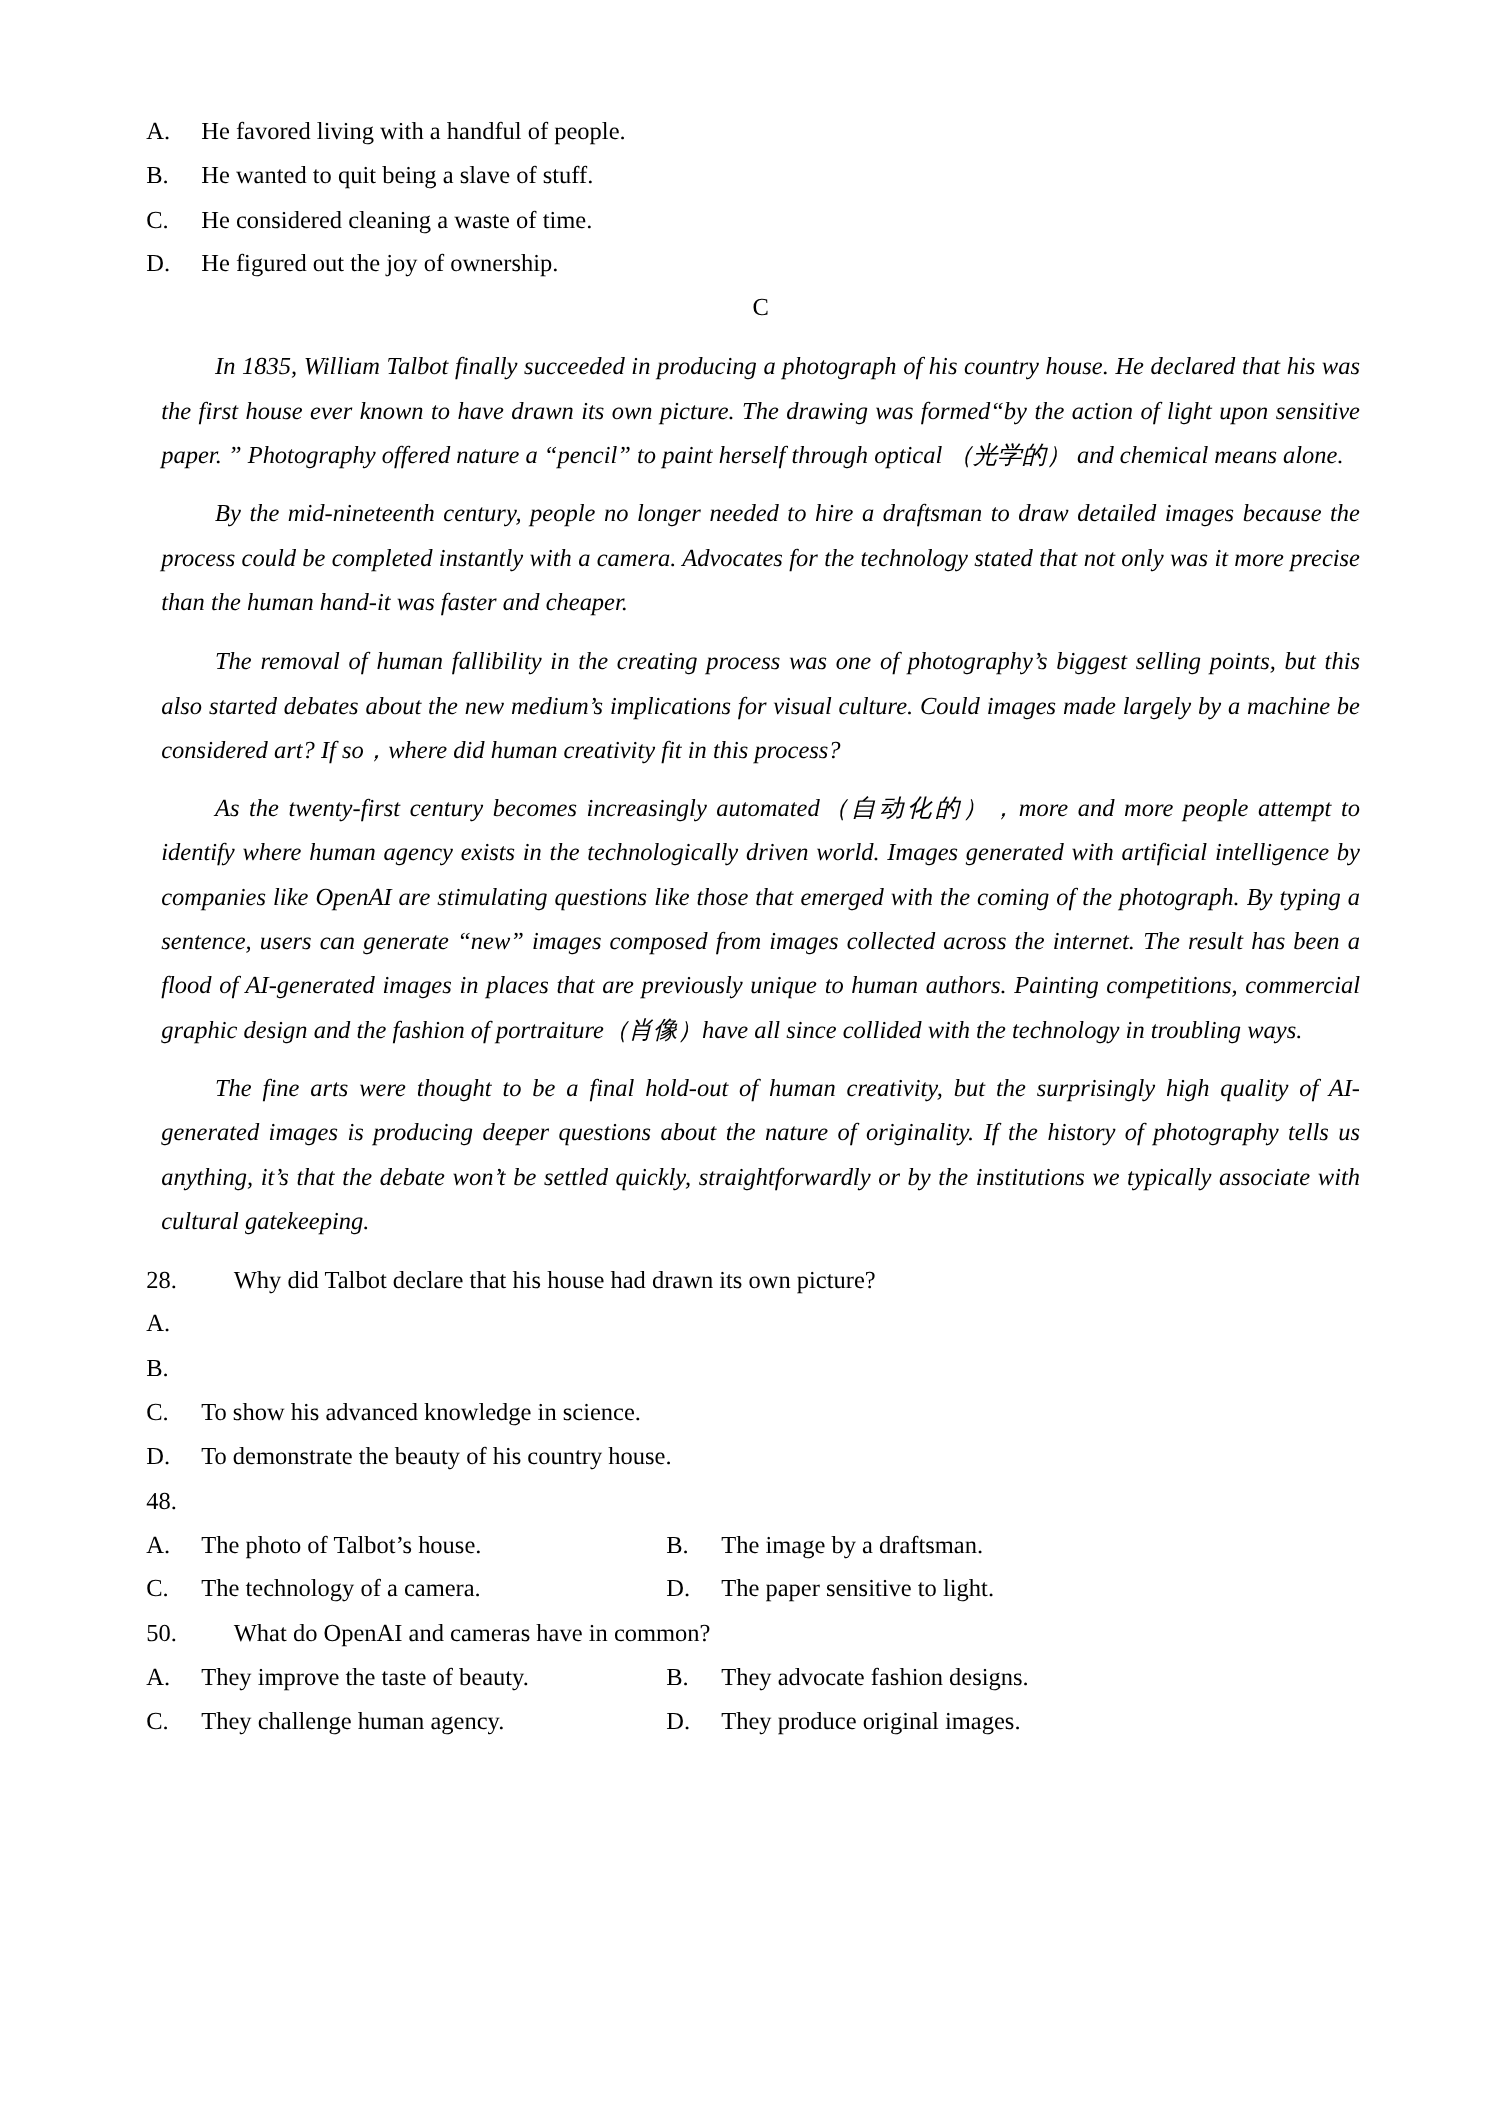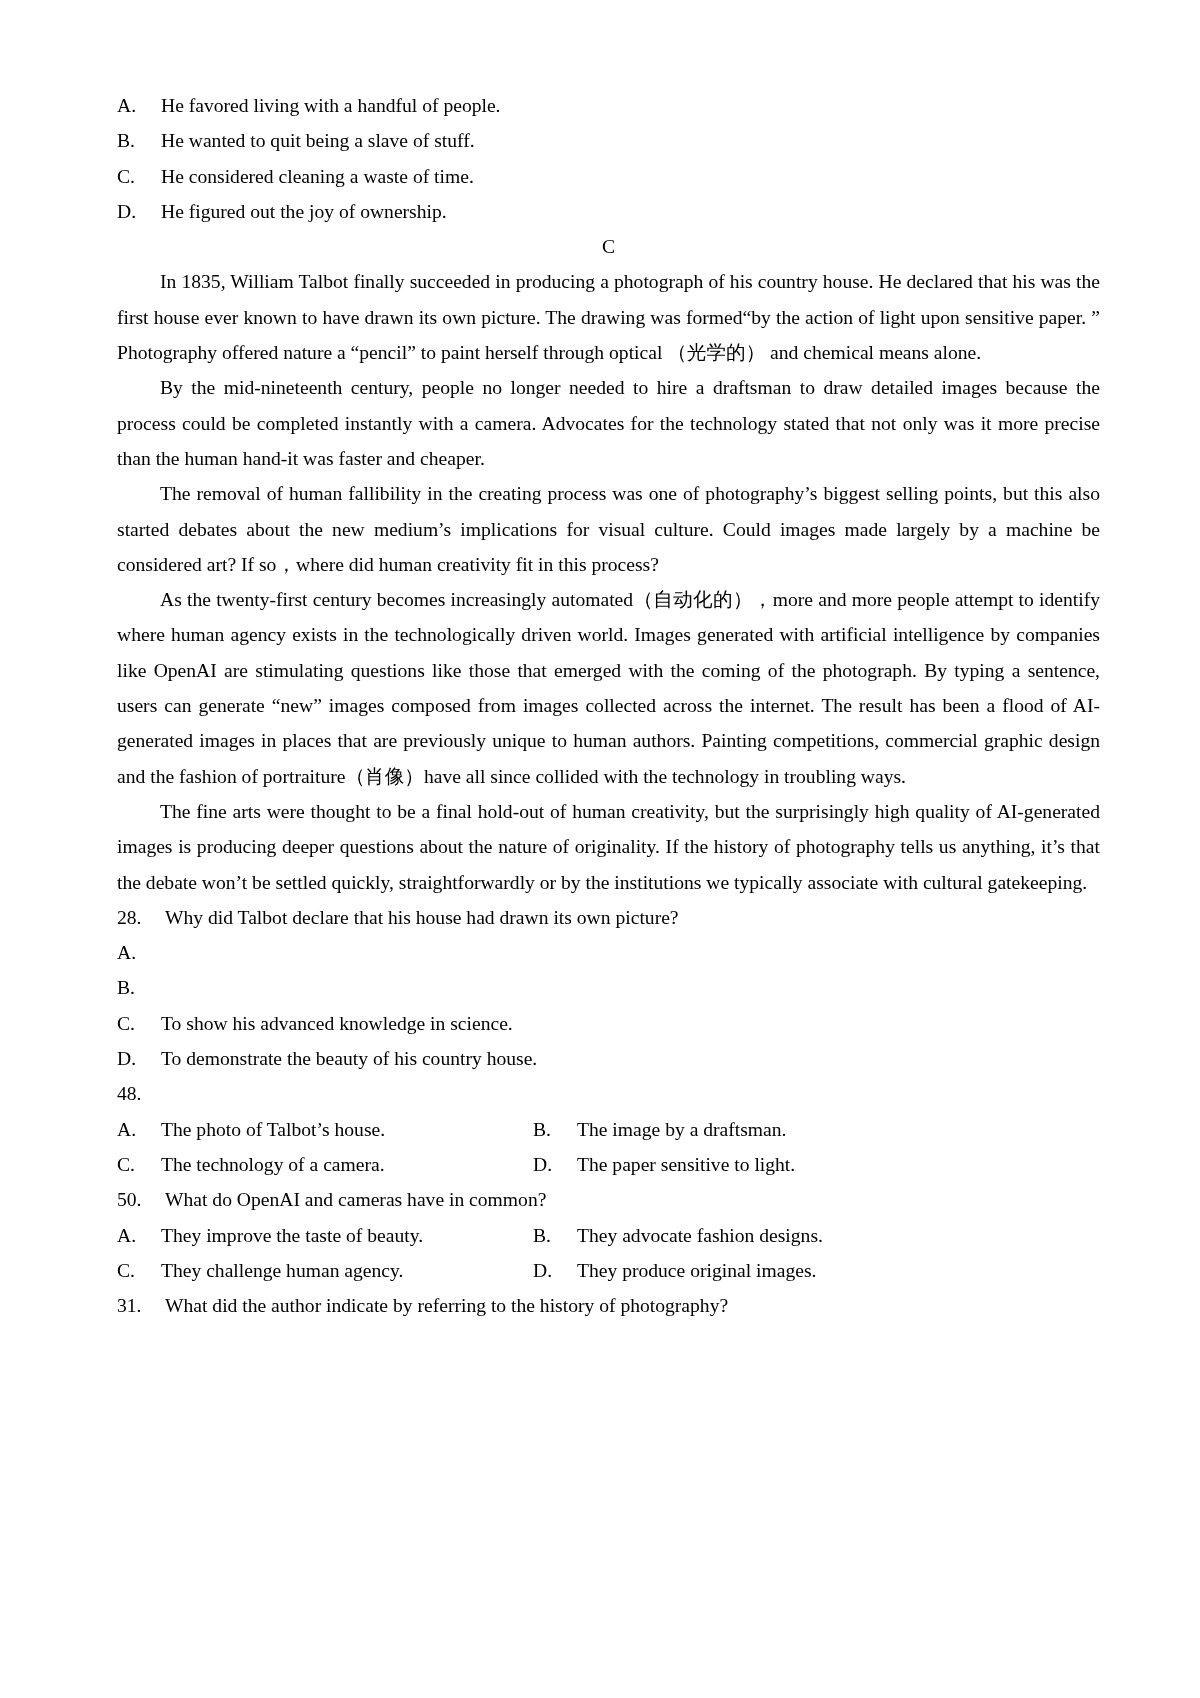--- a/index.html
+++ b/index.html
@@ -15,37 +15,39 @@
     background: #ffffff;
     color: #000000;
     font-family: "Liberation Serif", "DejaVu Serif", serif;
     font-size: 19.6px;
     line-height: 35.3px;
     box-sizing: border-box;
     padding: 88px 100px 0 117px;
     overflow: hidden;
   }
   .passage p {
-    margin: 0;
+    margin: 12px;
     text-align: justify;
     text-indent: 43px;
+    font-style: italic;
   }
   .section-label {
     text-align: center;
   }
   .opt-row {
     display: flex;
     align-items: baseline;
   }
   .opt-label {
     flex: 0 0 44px;
   }
   .q-row {
     display: flex;
     align-items: flex-start;
+    gap: 22px;
   }
   .q-num {
     flex: 0 0 48px;
   }
   .opt-grid {
     display: grid;
     grid-template-columns: 416px 1fr;
   }
 </style>
 </head>
@@ -145,20 +147,14 @@
         <span class="opt-label">C.</span>
         <span class="opt-text">They challenge human agency.</span>
       </div>
       <div class="opt-row">
         <span class="opt-label">D.</span>
         <span class="opt-text">They produce original images.</span>
       </div>
     </div>
   </div>
 
-  <div>
-    <div class="q-row">
-      <span class="q-num">31.</span>
-      <span class="q-text">What did the author indicate by referring to the history of photography?</span>
-    </div>
-  </div>
 
 </div>
 
 </body></html>

